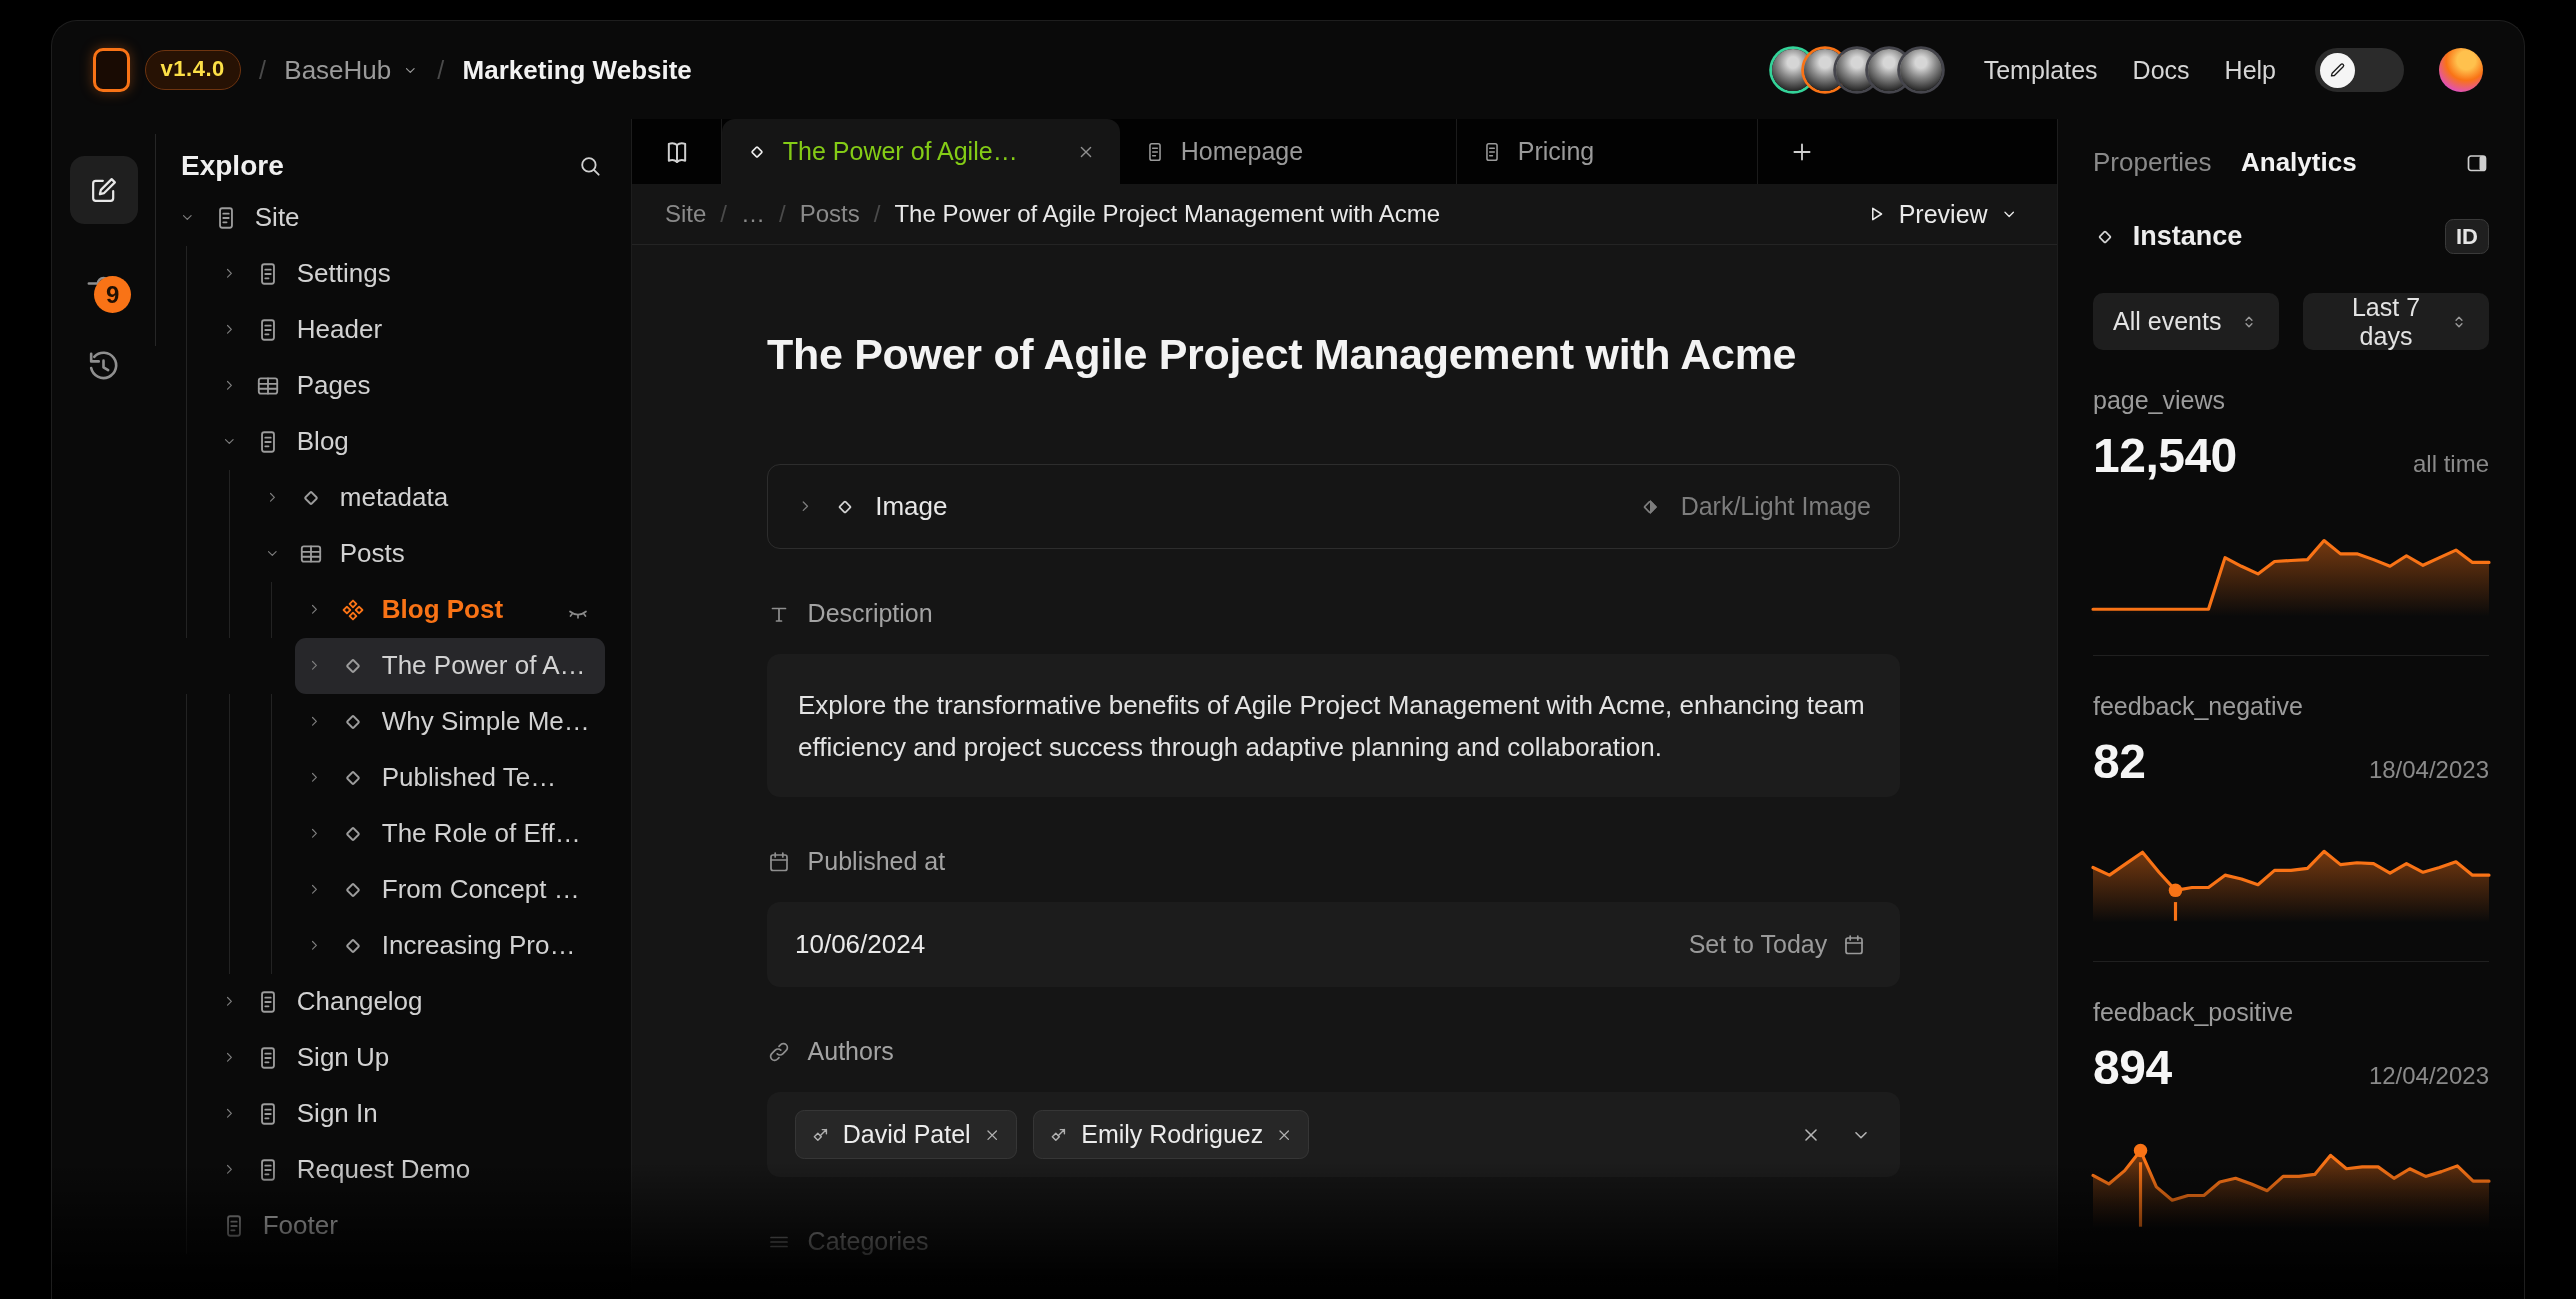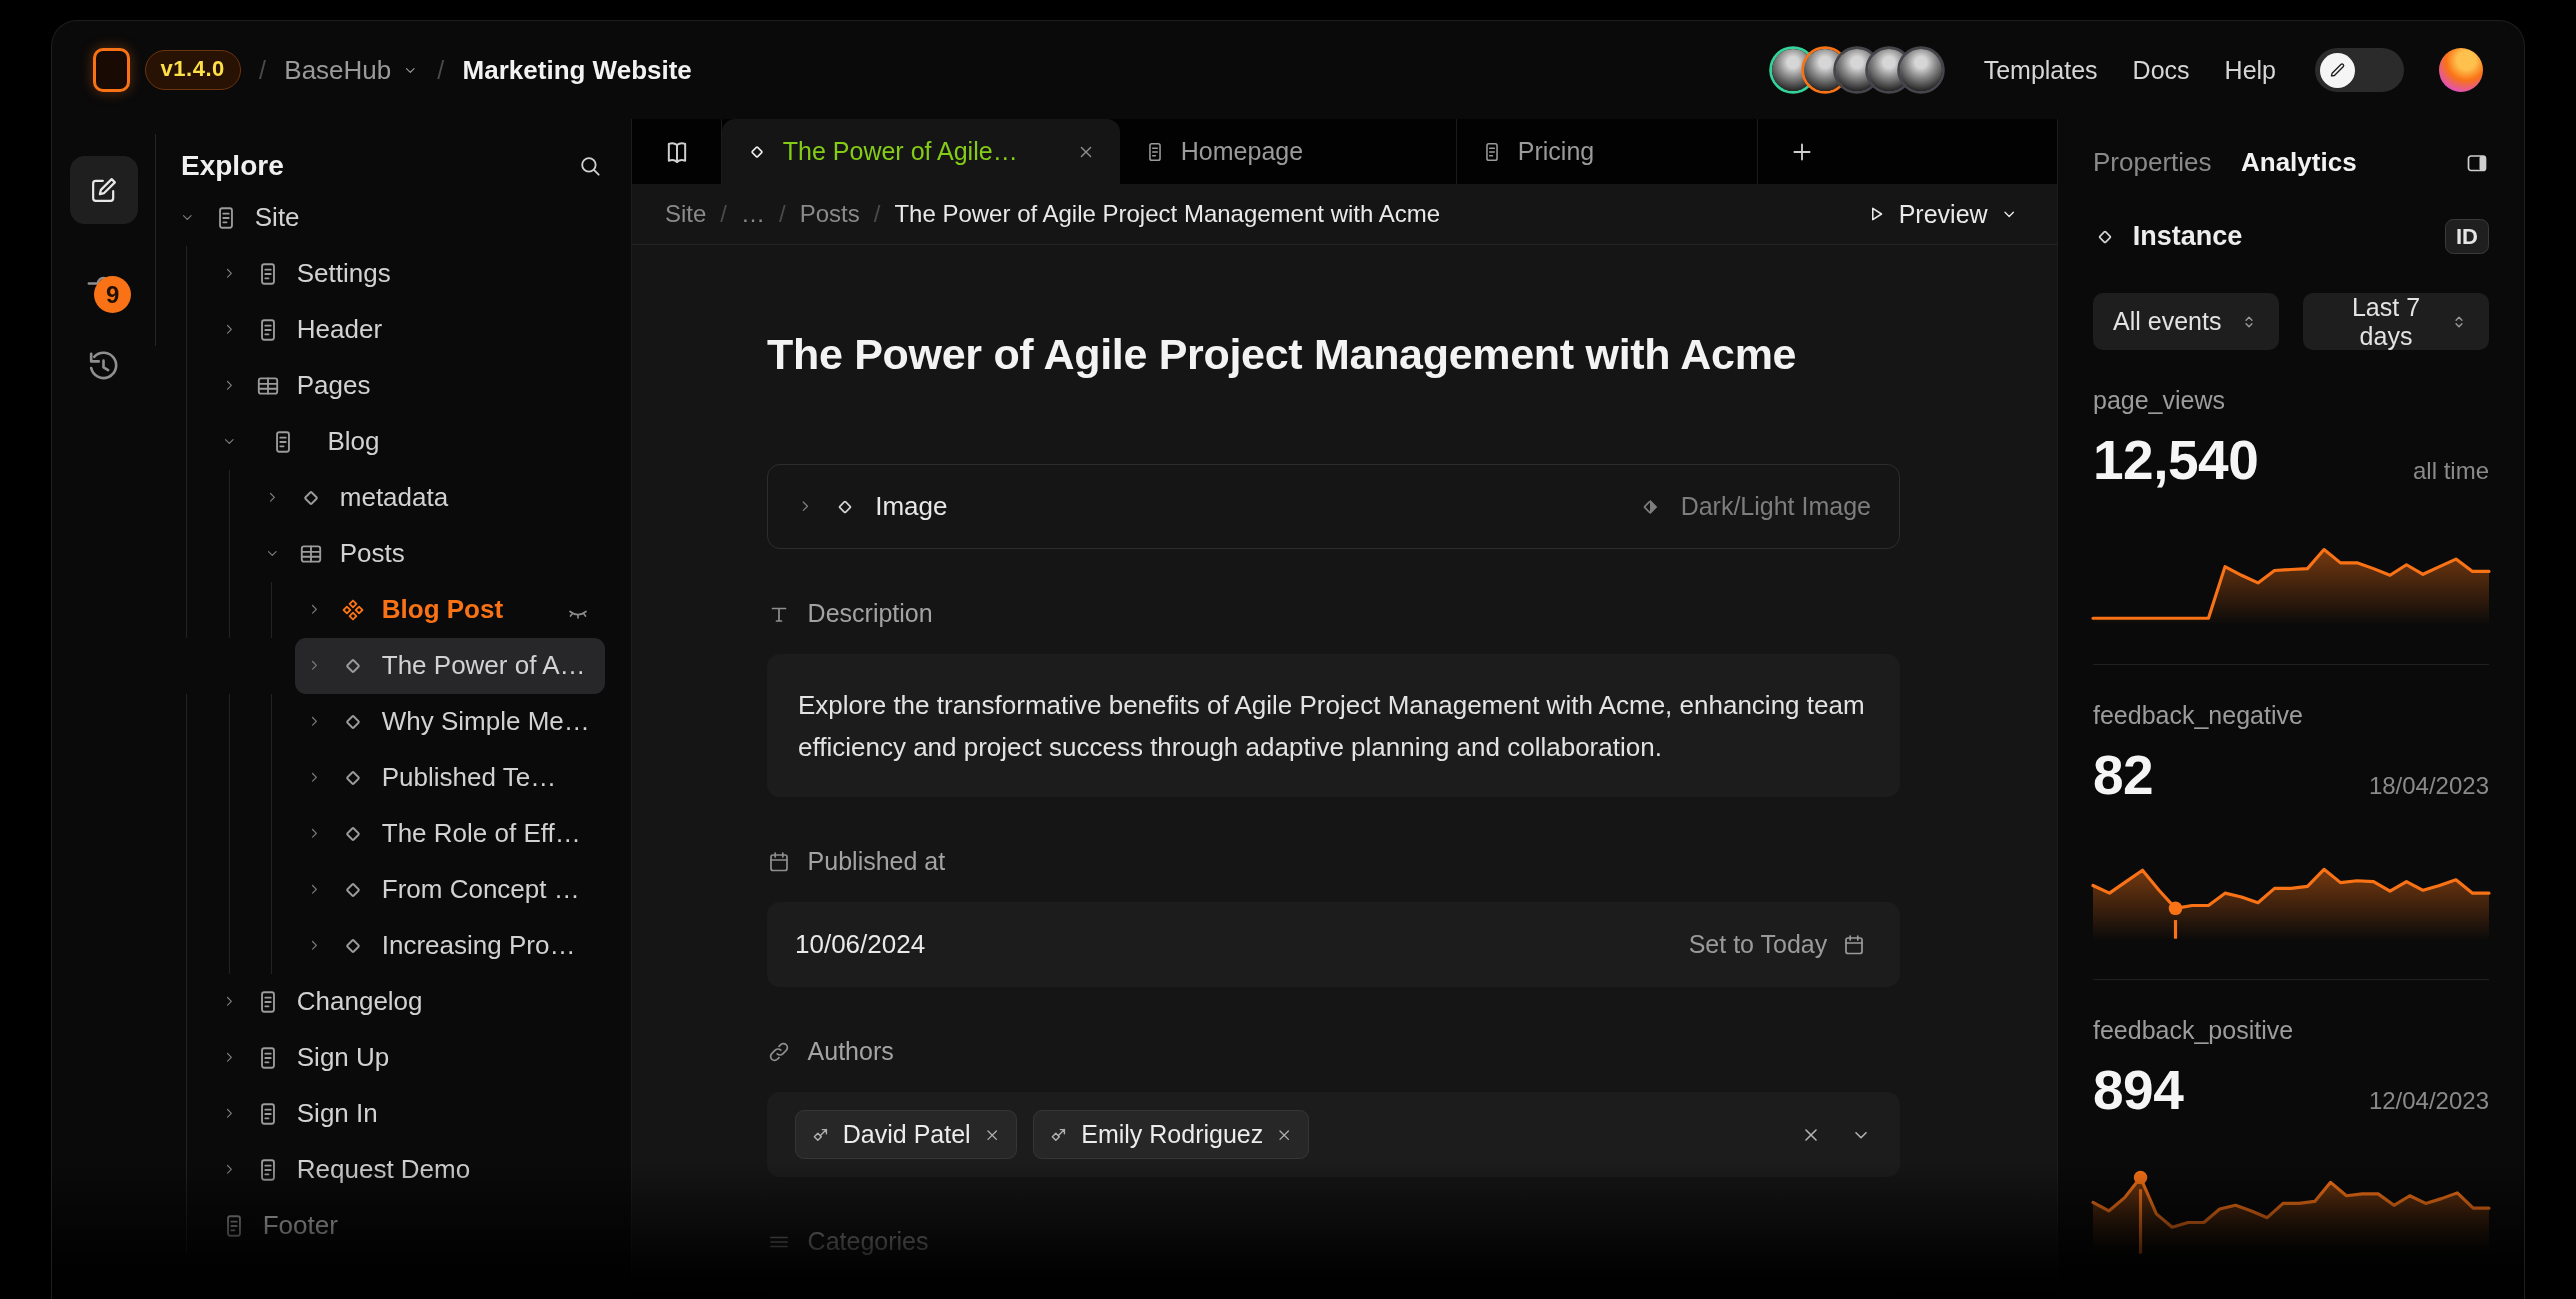--- a/index.html
+++ b/index.html
@@ -124,21 +124,21 @@
   .idbadge{background:#1f1f1f;border:0.9px solid #3a3a3a;border-radius:8.3px;padding:3.7px 10px;font-size:22px;
     font-weight:700;color:#e5e5e5;cursor:pointer}
   .rp-filters{display:flex;gap:24px;margin-top:39px}
   .select{flex:1;height:57px;background:#1e1e1e;border:none;border-radius:10px;display:flex;align-items:center;
     padding:0 20px;color:#e3e3e3;font-size:25px;font-family:inherit;cursor:pointer}
   .select svg{margin-left:auto;color:#9a9a9a}
   .mcard{padding-top:36px}
   .mcard + .mcard{margin-top:37px;border-top:0.9px solid #202020}
   .mname{color:#9c9c9c;font-size:25px}
   .mrow{display:flex;align-items:baseline;margin-top:13px}
-  .mval{color:#f5f5f5;font-size:55px;font-weight:600;letter-spacing:-0.5px}
+  .mval{color:#f5f5f5;font-size:48px;font-weight:600;letter-spacing:-0.5px}
   .mmeta{margin-left:auto;color:#8a8a8a;font-size:24px}
   svg.spark{display:block;width:100%;height:111px;margin-top:24px;overflow:visible}
 
   .fade{position:absolute;left:0;right:0;bottom:0;height:138px;pointer-events:none;
     background:linear-gradient(to bottom,rgba(0,0,0,0),rgba(0,0,0,.92) 80%,#000)}
 </style>
 </head>
 <body>
 
 <svg width="0" height="0" style="position:absolute">
@@ -355,21 +355,21 @@
                   <use href="#i-chevr"></use>
                 </svg>
               </span>
     <svg class="tico ic s28" viewBox="0 0 28 28" width="26" height="26">
                 <use href="#i-table"></use>
               </svg>
     <span class="tlabel">Pages</span>
 
   <i class="guide" style="left: 31px;"></i>
             </div>
-            <div class="trow" style="padding-left: 66px; gap: 31px;">
+            <div class="trow" style="padding-left: 66px;">
     <span class="chev">
                 <svg class="ic s18" viewBox="0 0 18 18" width="16.6" height="16.6">
                   <use href="#i-chevd"></use>
                 </svg>
               </span>
     <svg class="tico ic s28" viewBox="0 0 28 28" width="26" height="26">
                 <use href="#i-doc"></use>
               </svg>
     <span class="tlabel">Blog</span>
 

